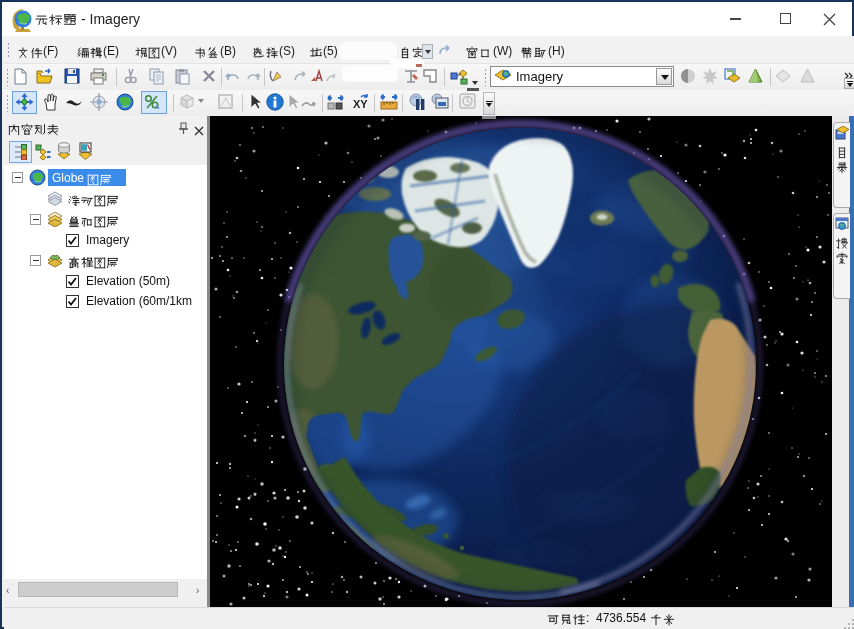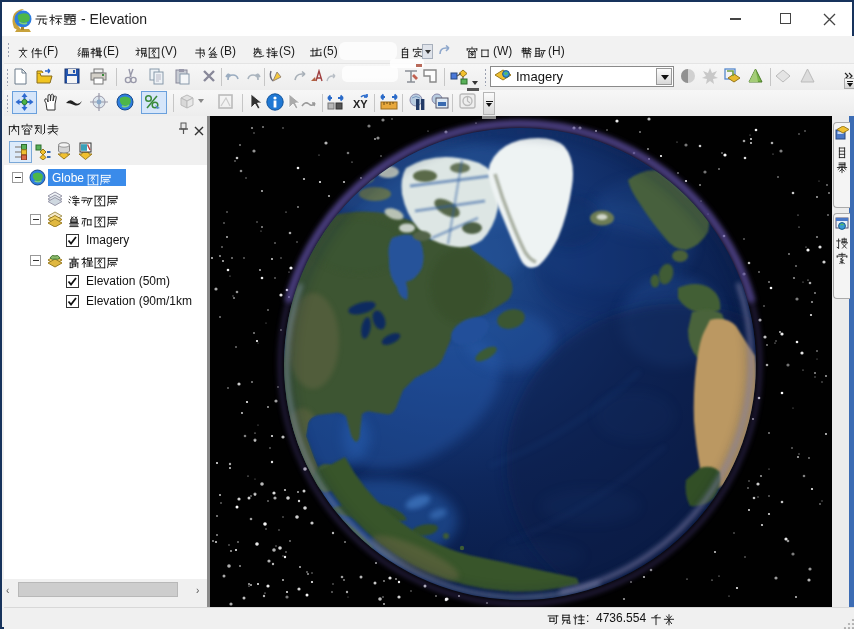--- a/index.html
+++ b/index.html
@@ -14,21 +14,21 @@
         <path d="M8 7 Q13 4 18 6 Q21 9 19 13 Q15 16 10 14 Q7 11 8 7Z" fill="#4db648"></path>
         <path d="M9 14 Q13 17 17 15" stroke="#7fd07a" stroke-width="1.5" fill="none"></path>
         <path d="M7 21 L19 21 L21 24 L5 24 Z" fill="#c8a23c"></path>
         <rect x="11" y="19" width="3" height="3" fill="#a8842c"></rect>
       </svg></div>
     <div class="abs" style="left:33px;top:10px"><svg width="42" height="13" viewBox="0 0 42 13" style="overflow:visible">
         <path d="M2.3 3.1L10.7 3.1M1.0 6.0L12.0 6.0M5.5 6.0L3.9 11.4M8.2 6.0L8.2 9.9M8.2 9.9L10.9 11.2M10.9 11.2L10.9 9.1" stroke="#222" stroke-width="0.97" fill="none" stroke-linecap="square"></path>
         <path d="M17.2 1.8L17.2 11.4M14.8 4.4L19.5 4.4M17.2 5.7L15.3 8.1M17.2 5.7L19.0 7.8M20.8 3.1L26.3 3.1M20.3 5.7L26.8 5.7M23.4 5.7L23.4 11.4M23.4 7.5L21.3 9.9M23.4 7.5L25.5 9.9" stroke="#222" stroke-width="0.97" fill="none" stroke-linecap="square"></path>
         <path d="M29.9 1.6L34.1 1.6M29.9 1.6L29.9 5.2M34.1 1.6L34.1 5.2M29.9 3.4L34.1 3.4M29.9 5.2L34.1 5.2M32.0 5.2L32.0 8.1M29.9 6.8L34.1 6.8M29.4 8.3L32.0 9.4M29.4 11.2L40.0 11.4M35.4 1.8L40.6 1.8M38.0 1.8L38.0 3.4M35.9 3.4L40.0 3.4M35.9 3.4L35.9 7.8M40.0 3.4L40.0 7.8M35.9 5.5L40.0 5.5M35.9 7.8L40.0 7.8M37.2 7.8L35.6 10.4M38.7 7.8L40.3 10.4" stroke="#222" stroke-width="0.97" fill="none" stroke-linecap="square"></path>
       </svg></div>
-    <div class="abs" style="left:79px;top:9px;font-size:14px;color:#222">- Elevation</div>
+    <div class="abs" style="left:79px;top:9px;font-size:14px;color:#222">- Imagery</div>
     <div class="abs" style="left:728px;top:16px;width:11px;height:1.5px;background:#444"></div>
     <div class="abs" style="left:778px;top:11px;width:11px;height:11px;border:1.2px solid #444"></div>
     <div class="abs" style="left:821px;top:10px"><svg width="13" height="13" viewBox="0 0 13 13" style="">
         <path d="M1 1 L12 12 M12 1 L1 12" stroke="#444" stroke-width="1.3"></path>
       </svg></div>
     <div class="abs" style="left:2px;top:34px;width:850px;height:28px;background:#f2f2f2;border-bottom:1px solid #e4e4e4"></div>
     <div class="grip" style="left:5px;top:40px;height:16px"></div>
     <div class="abs" style="left:15px;top:43px"><svg width="26" height="12" viewBox="0 0 26 12" style="overflow:visible">
         <path d="M6.0 1.0L6.0 2.9M2.2 3.4L9.8 3.4M7.9 4.1L3.1 10.3M4.1 4.1L8.9 10.3" stroke="#1a1a1a" stroke-width="0.90" fill="none" stroke-linecap="square"></path>
         <path d="M16.6 1.4L14.9 5.0M15.8 3.4L15.8 10.6M19.9 1.7L19.0 3.6M18.2 3.8L24.2 3.8M18.0 6.7L24.7 6.7M21.1 1.7L21.1 10.6" stroke="#1a1a1a" stroke-width="0.90" fill="none" stroke-linecap="square"></path>
@@ -401,21 +401,21 @@
       </svg></div>
     <div class="abs" style="left:64px;top:272px"><svg width="13" height="13" viewBox="0 0 13 13" style="">
         <rect x="0.5" y="0.5" width="12" height="12" fill="#fff" stroke="#333"></rect>
         <path d="M2.5 6.5 L5 9.5 L10 3" stroke="#111" stroke-width="1.8" fill="none"></path>
       </svg></div>
     <div class="abs" style="left:84px;top:272px;font-size:12px;color:#111">Elevation (50m)</div>
     <div class="abs" style="left:64px;top:292px"><svg width="13" height="13" viewBox="0 0 13 13" style="">
         <rect x="0.5" y="0.5" width="12" height="12" fill="#fff" stroke="#333"></rect>
         <path d="M2.5 6.5 L5 9.5 L10 3" stroke="#111" stroke-width="1.8" fill="none"></path>
       </svg></div>
-    <div class="abs" style="left:84px;top:292px;font-size:12px;color:#111">Elevation (90m/1km</div>
+    <div class="abs" style="left:84px;top:292px;font-size:12px;color:#111">Elevation (60m/1km</div>
     <div class="abs" style="left:2px;top:577px;width:203px;height:23px;background:#f0f0f0"></div>
     <div class="abs" style="left:4px;top:582px;width:8px;height:13px;font-size:10px;color:#555;line-height:13px">‹</div>
     <div class="abs" style="left:194px;top:582px;width:8px;height:13px;font-size:10px;color:#555;line-height:13px">›</div>
     <div class="abs" style="left:16px;top:580px;width:160px;height:15px;background:#cdcdcd;border:1px solid #b8b8b8"></div>
     <div class="abs" style="left:205px;top:114px;width:3px;height:491px;background:#8a8a8a"></div>
     <div class="abs" style="left:208px;top:114px;width:622px;height:491px;background:#000;overflow:hidden">
       <svg width="621" height="491" viewBox="0 0 621 491" style="position:absolute;left:0;top:0">
 <defs>
 <radialGradient id="oc" cx="36%" cy="28%" r="85%">
  <stop offset="0%" stop-color="#21508f"></stop>

